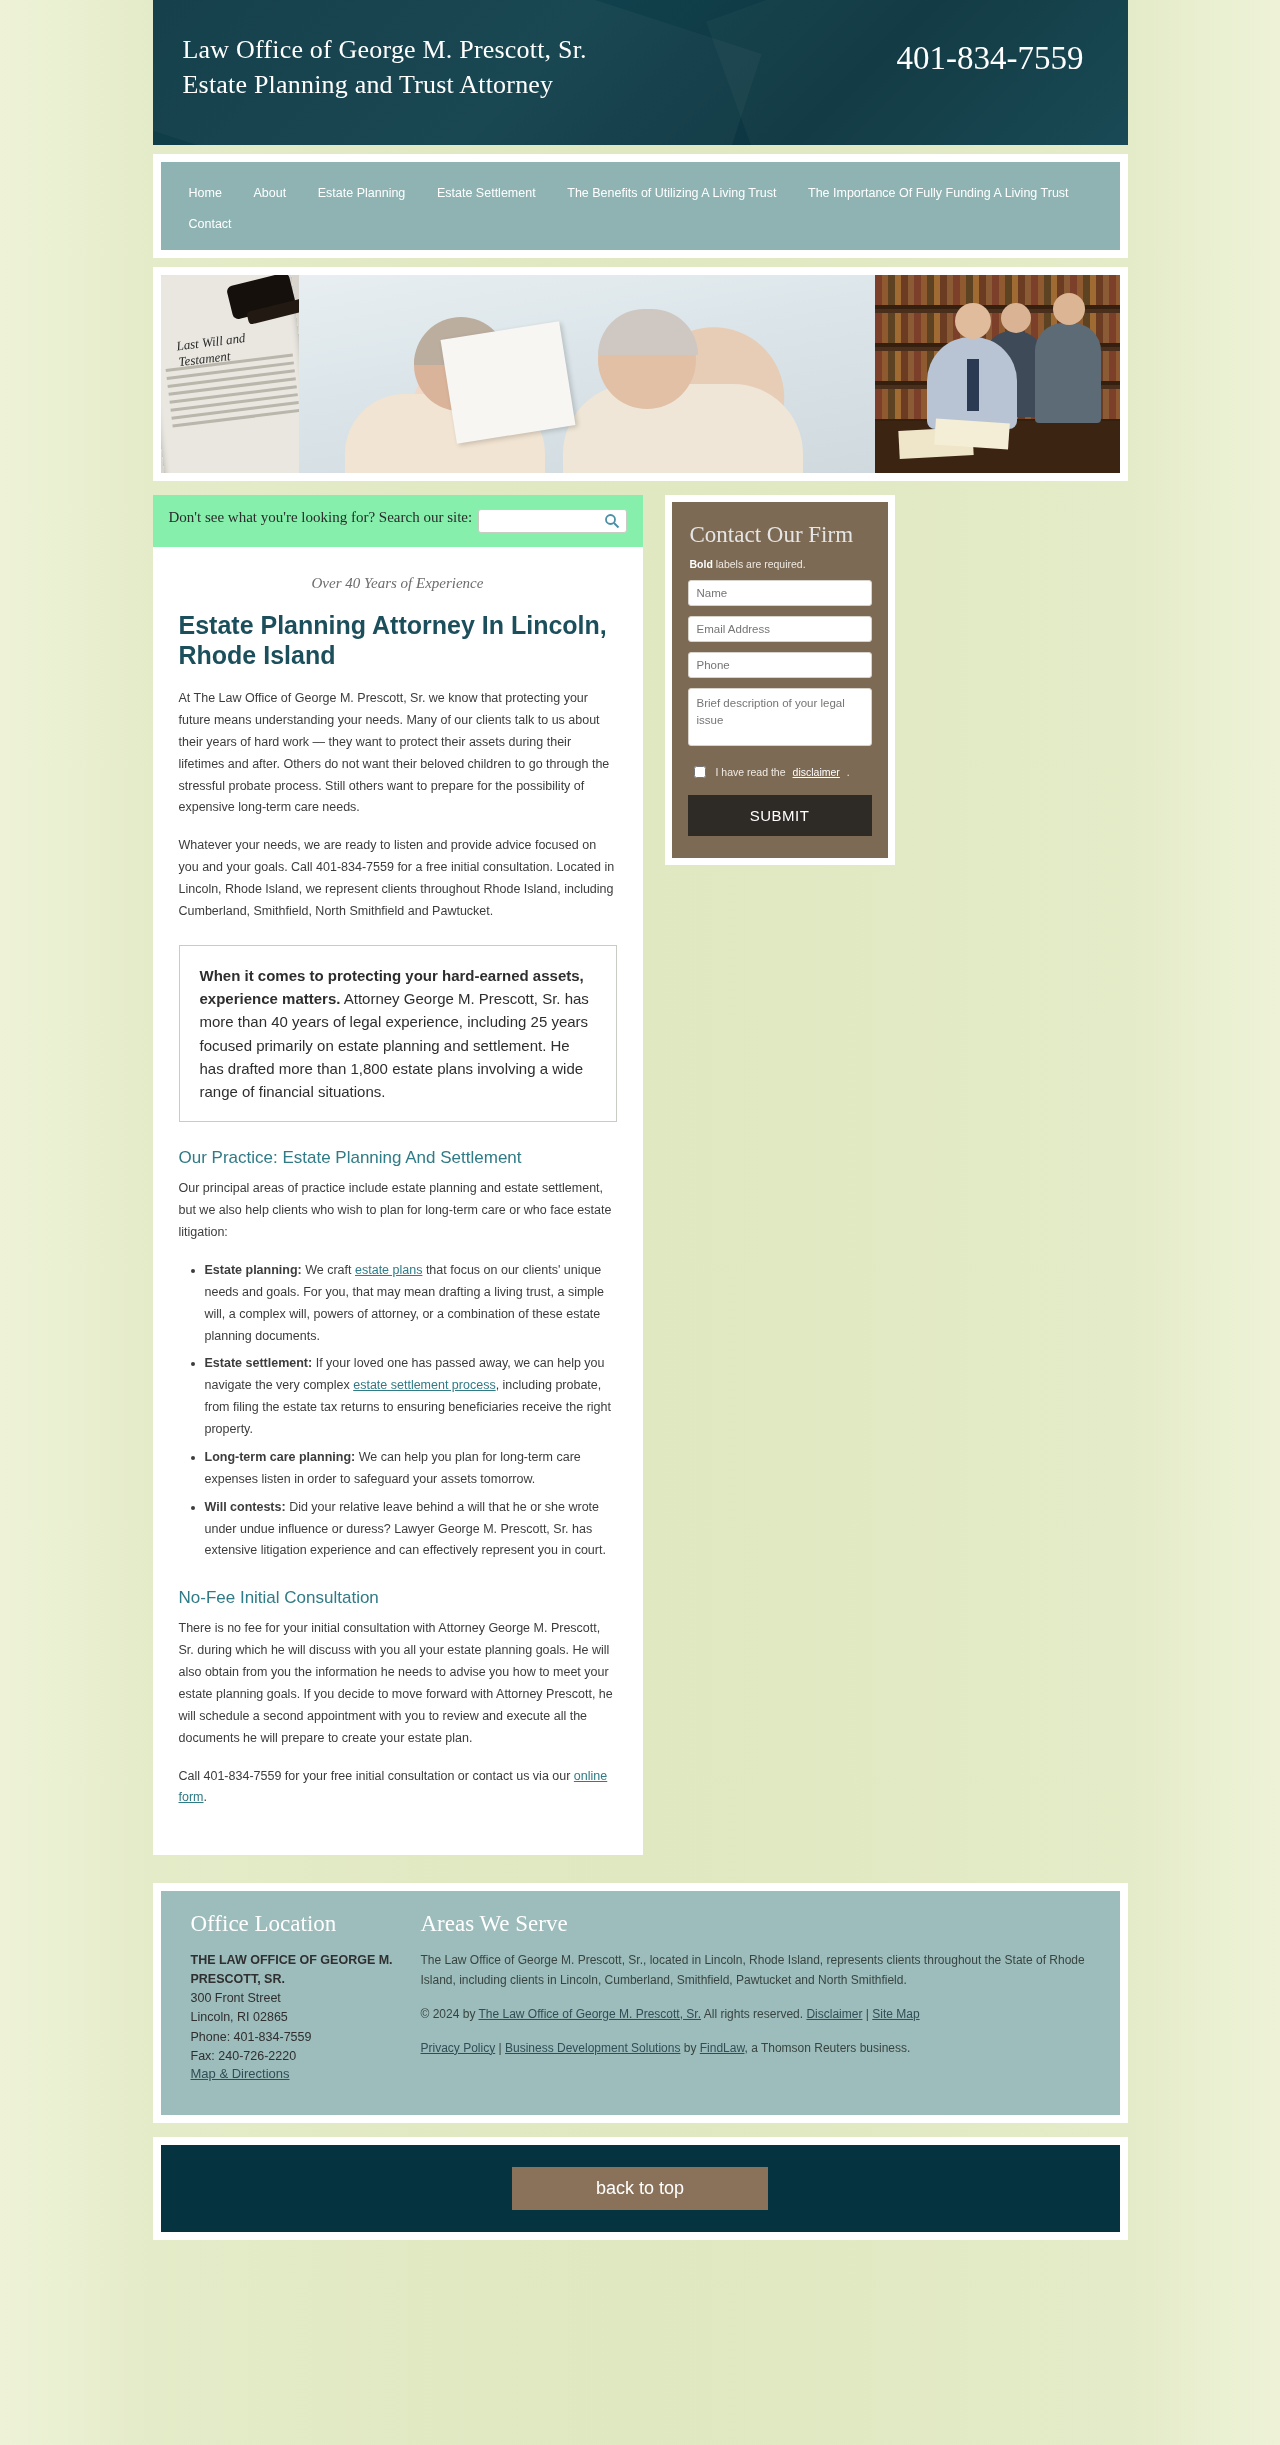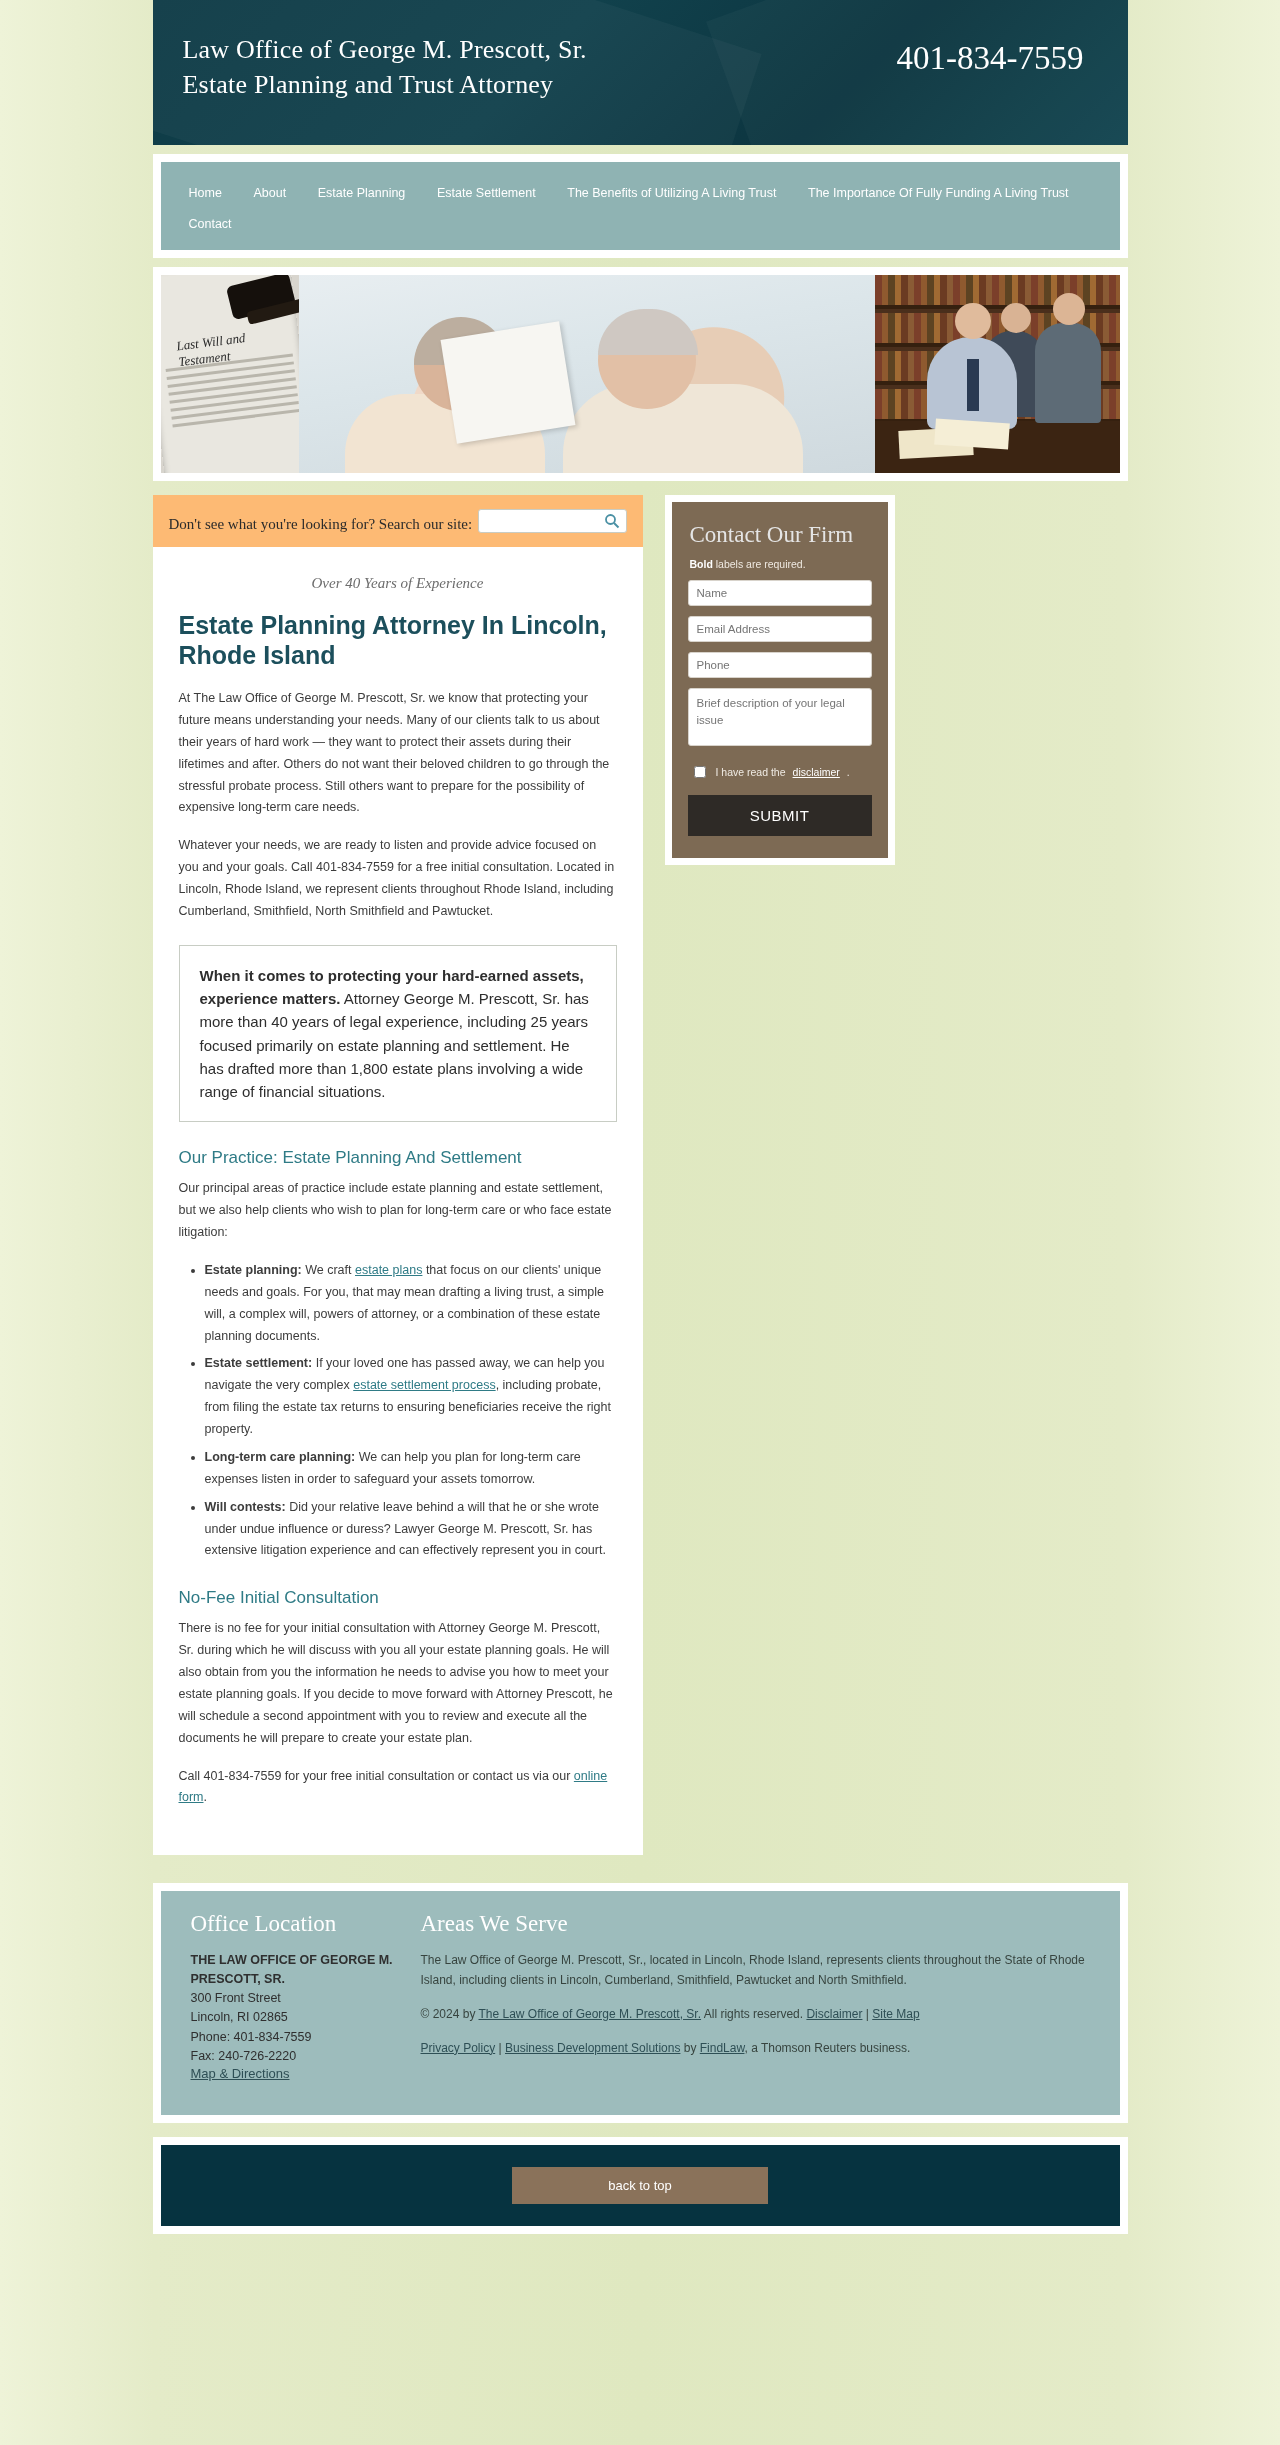--- a/index.html
+++ b/index.html
@@ -231,24 +231,24 @@
     display: flex;
     gap: 22px;
     margin-top: 14px;
     align-items: flex-start;
   }
   .main-col { width: 490px; background: #ffffff; padding: 0 0 30px 0; }
   .side-col { width: 230px; }
 
   
   .search-bar {
-    background: #fdba74;
+    background: #86efac;
     padding: 14px 16px;
     display: flex;
-    align-items: flex-end;
+    align-items: flex-start;
     gap: 6px;
   }
   .search-label {
     font-family: "Liberation Serif", serif;
     font-size: 15px;
     color: #2b2b2b;
     white-space: nowrap;
   }
   .search-box {
     flex: 1;
@@ -403,21 +403,21 @@
     padding: 22px 0;
     display: flex;
     justify-content: center;
   }
   .back-to-top {
     background: #8a725a;
     color: #ffffff;
     border: 0;
     width: 256px;
     padding: 11px 0;
-    font-size: 13px;
+    font-size: 18px;
     cursor: pointer;
     font-family: "Liberation Sans", sans-serif;
   }
 </style>
 </head>
 <body>
 
 <div class="page">
 
   <div class="header">

